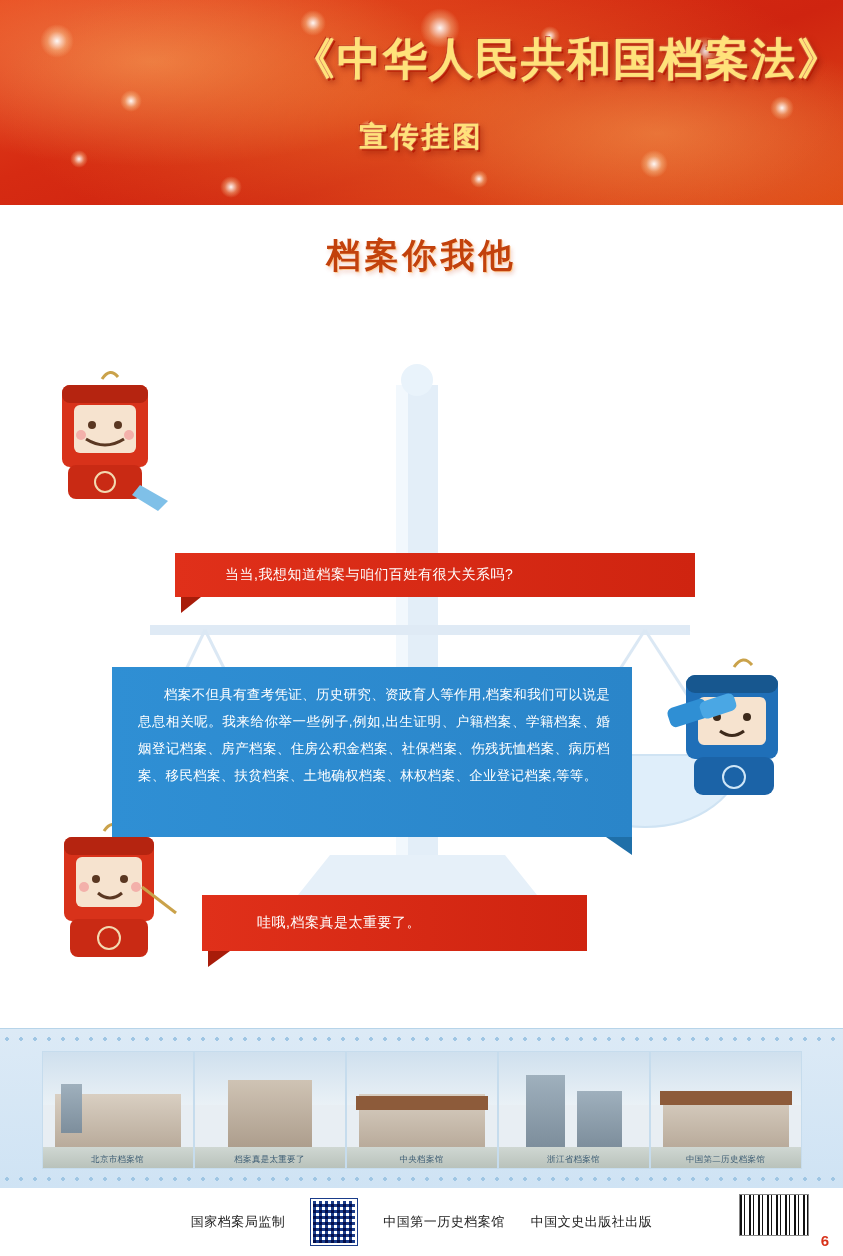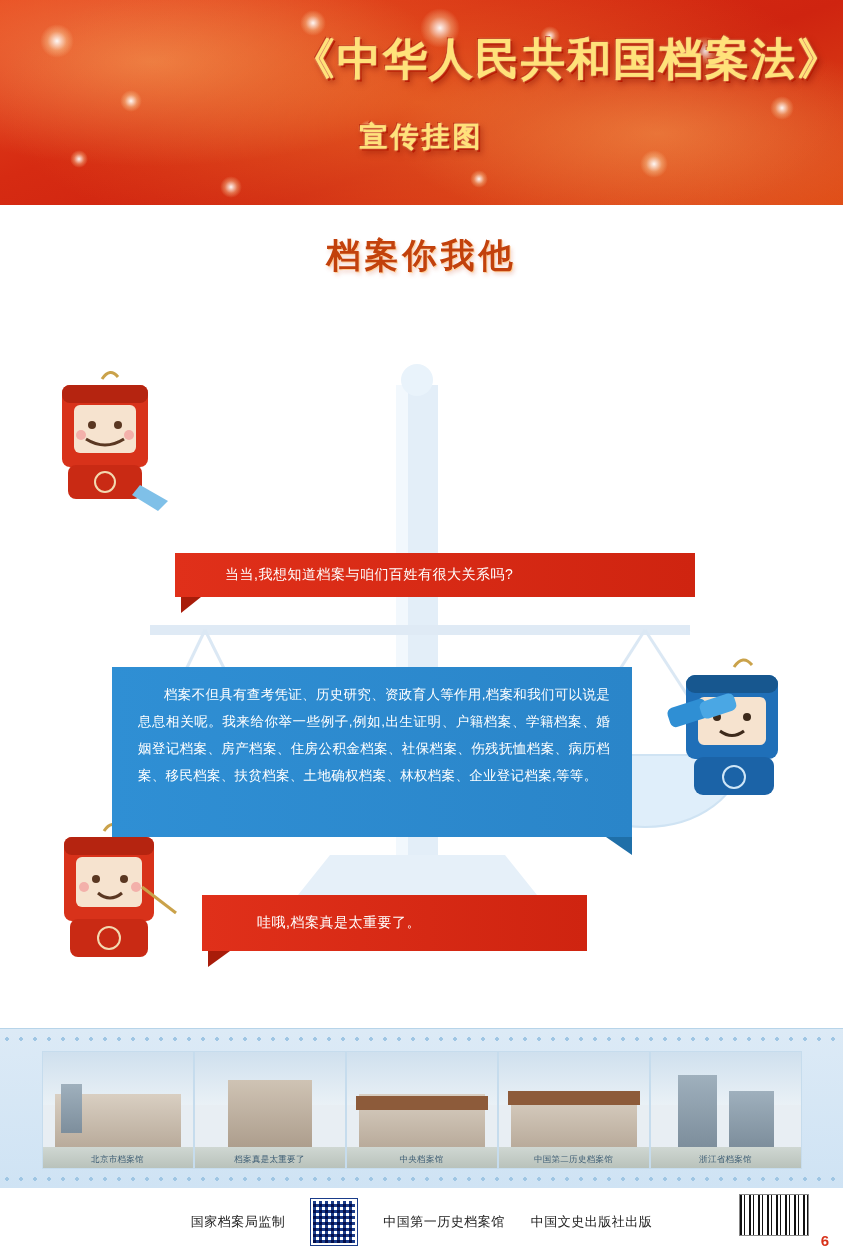--- a/index.html
+++ b/index.html
@@ -327,31 +327,31 @@
     </div>
     <div class="photo">
       <div class="sky"></div>
         <div class="bldg"></div>
         <div class="roof" style="top:38%;"></div>
         <div class="ground"></div>
       <div class="caption">中央档案馆</div>
     </div>
     <div class="photo">
       <div class="sky"></div>
+      <div class="tower" style="left:18%;bottom:18%;width:26%;height:62%;"></div>
+      <div class="tower" style="left:52%;bottom:18%;width:30%;height:48%;"></div>
+      <div class="ground"></div>
+      <div class="caption">浙江省档案馆</div>
+    </div>
+    <div class="photo">
+      <div class="sky"></div>
         <div class="bldg"></div>
         <div class="roof" style="top:34%;"></div>
         <div class="ground"></div>
       <div class="caption">中国第二历史档案馆</div>
-    </div>
-    <div class="photo">
-      <div class="sky"></div>
-      <div class="tower" style="left:18%;bottom:18%;width:26%;height:62%;"></div>
-      <div class="tower" style="left:52%;bottom:18%;width:30%;height:48%;"></div>
-      <div class="ground"></div>
-      <div class="caption">浙江省档案馆</div>
     </div>
   </div>
 </div>
 
 <div class="footer">
   <div class="footer-inner">
     <span class="footer-text">国家档案局监制</span>
     <span class="qr"></span>
     <span class="footer-text">中国第一历史档案馆</span>
     <span class="footer-text">中国文史出版社出版</span>

